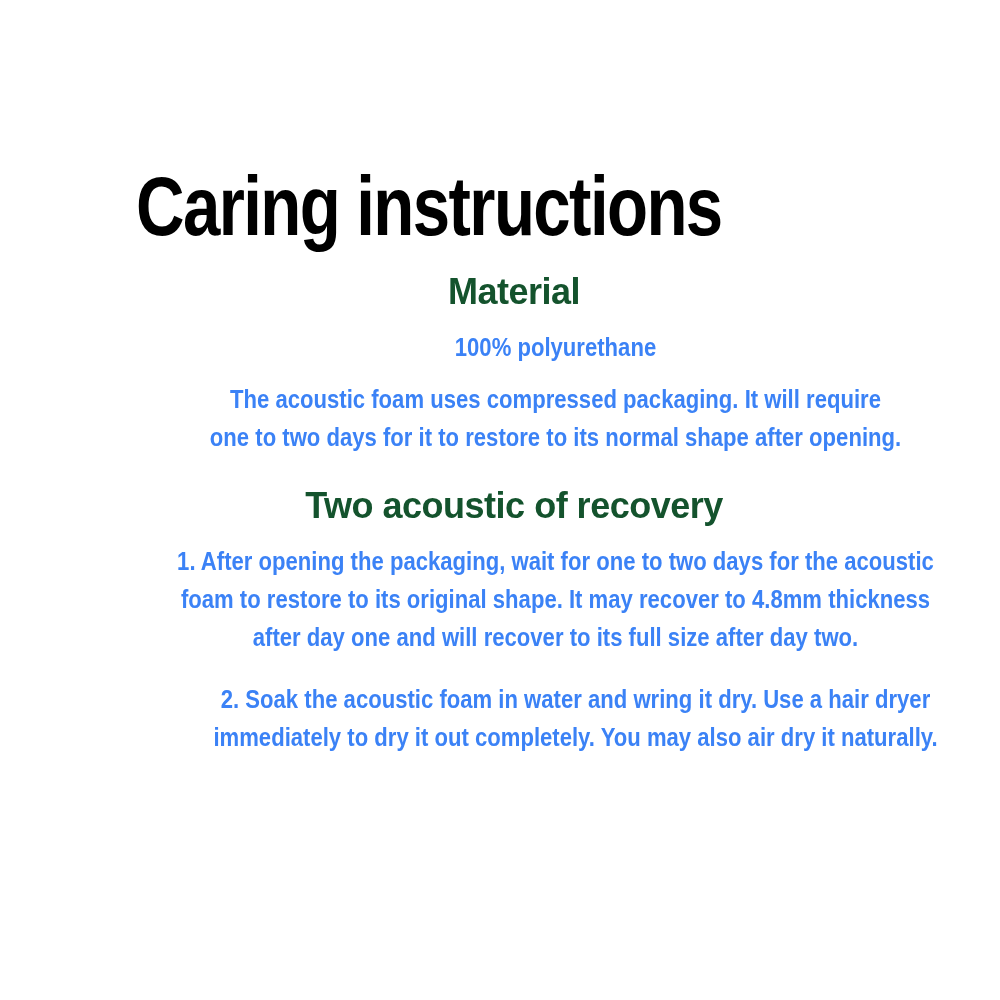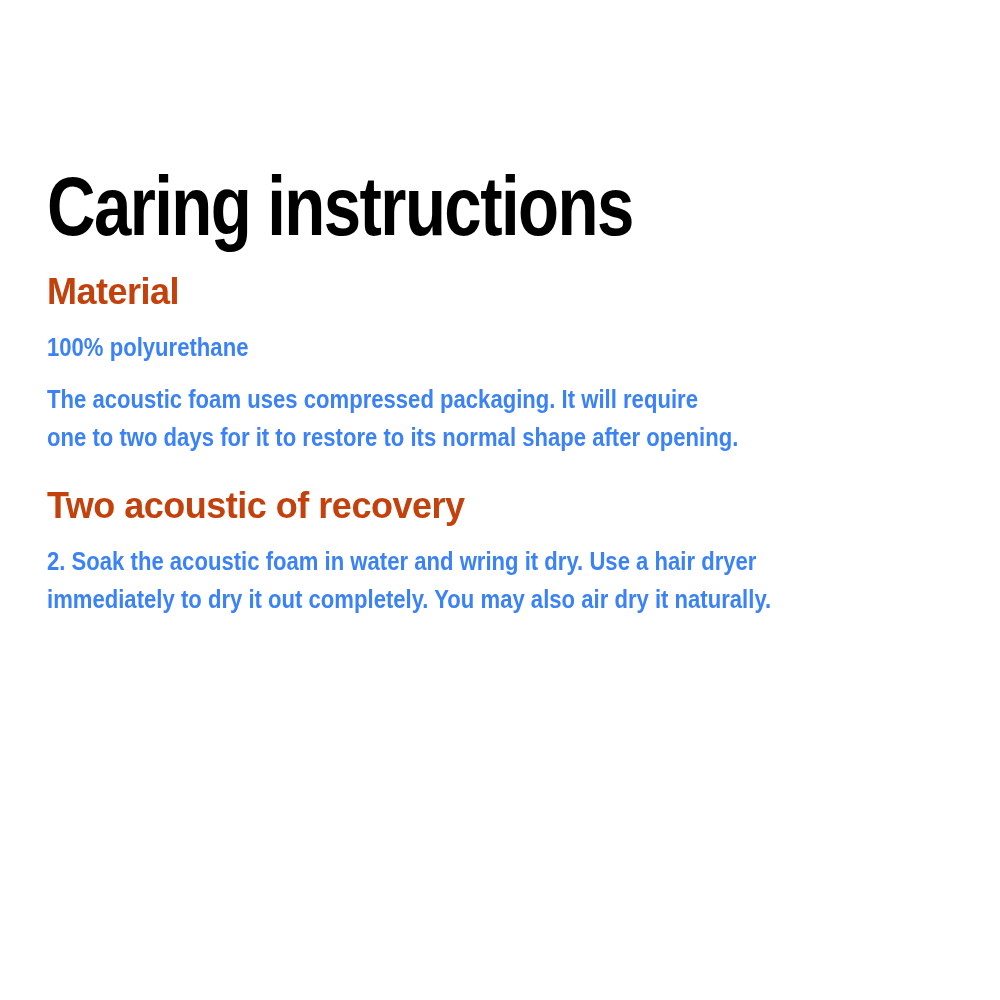--- a/index.html
+++ b/index.html
@@ -8,40 +8,41 @@
   }
   body {
     width: 1000px;
     height: 1000px;
     overflow: hidden;
     background: #ffffff;
     font-family: "Liberation Sans", sans-serif;
     color: #1c1c1c;
   }
   .page {
-    padding-left: 47px;
+    padding-left: 88px;
     padding-right: 60px;
+    text-align: center;
   }
   .page-title {
     margin: 164px 0 0 0;
     font-size: 84px;
     line-height: 84px;
     font-weight: bold;
     color: #000000;
     letter-spacing: -2px;
     white-space: nowrap;
     transform: scaleX(0.80);
     transform-origin: 0 50%;
   }
   .section-heading {
     margin: 28px 0 14px 0;
     font-size: 36px;
     line-height: 44px;
     font-weight: bold;
-    color: #c2410c;
+    color: #14532d;
     letter-spacing: -0.5px;
     white-space: nowrap;
   }
   .section-heading.first {
     margin-top: 22px;
   }
   .para {
     margin: 14px 0 0 0;
     font-size: 26px;
     line-height: 38px;
@@ -77,18 +78,23 @@
   <section>
     <p class="para">
       <span class="para-inner">The acoustic foam uses compressed packaging. It will require
 one to two days for it to restore to its normal shape after opening.</span>
     </p>
   </section>
 
   <section>
     <h2 class="section-heading">Two acoustic of recovery</h2>
     <p class="para">
+      <span class="para-inner">1. After opening the packaging, wait for one to two days for the acoustic
+foam to restore to its original shape. It may recover to 4.8mm thickness
+after day one and will recover to its full size after day two.</span>
+    </p>
+    <p class="para">
       <span class="para-inner">2. Soak the acoustic foam in water and wring it dry. Use a hair dryer
 immediately to dry it out completely. You may also air dry it naturally.</span>
     </p>
   </section>
 
 </div>
 
 </body></html>

